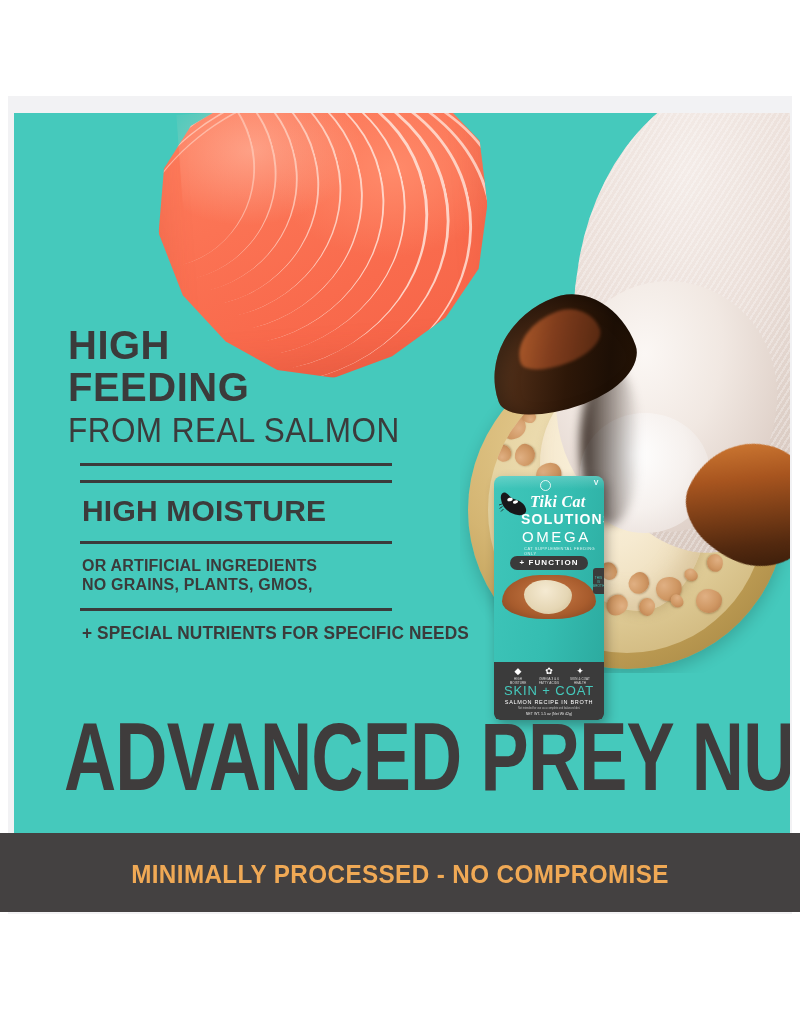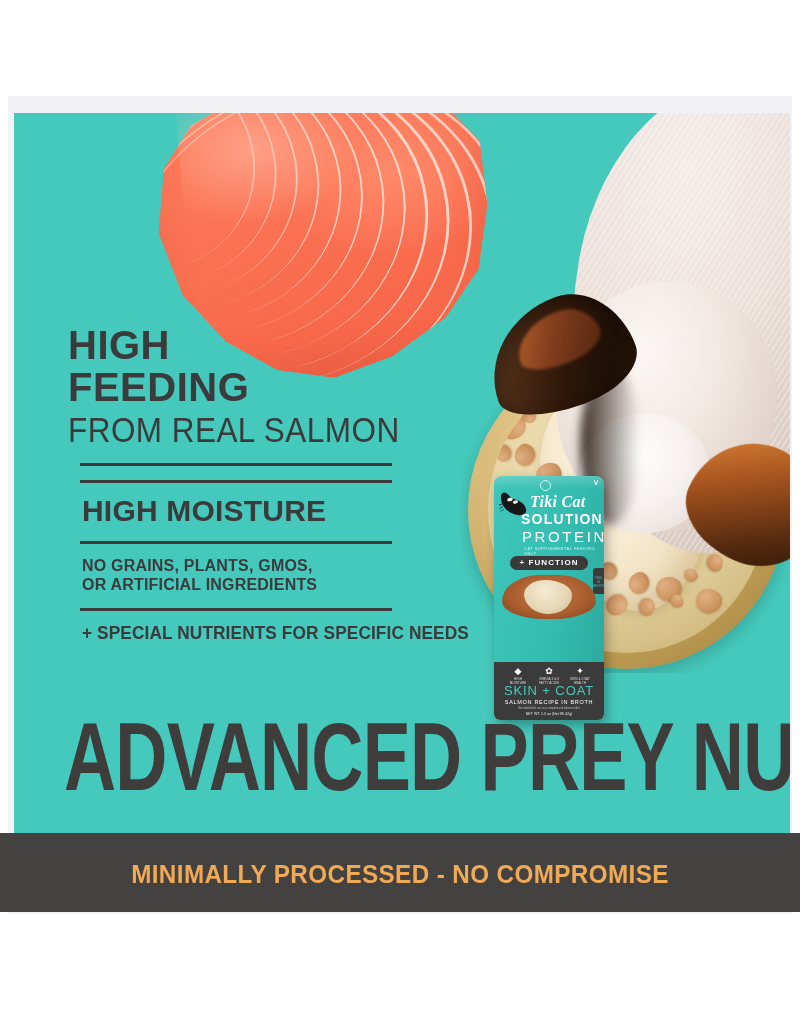--- a/index.html
+++ b/index.html
@@ -597,43 +597,43 @@
       <div class="hl-high">HIGH</div>
       <div class="hl-protein">FEEDING</div>
       <div class="hl-sub">FROM REAL SALMON</div>
 
       <div class="rule"></div>
 
       <div class="rule"></div>
       <div class="fact">HIGH MOISTURE</div>
 
       <div class="rule"></div>
+      <div class="small-list">OR ARTIFICIAL INGREDIENTS</div>
       <div class="small-list">NO GRAINS, PLANTS, GMOS,</div>
-      <div class="small-list">OR ARTIFICIAL INGREDIENTS</div>
 
       <div class="rule"></div>
       <div class="plus-line">+ SPECIAL NUTRIENTS FOR SPECIFIC NEEDS</div>
     </div>
 
     <div class="pouch">
       <div class="pouch-top-strip"></div>
       <div class="pouch-badge b1"></div>
       <div class="pouch-vlogo">V</div>
 
       <svg class="cat-logo" viewBox="0 0 60 52">
         <path d="M4 16 C2 7 8 1 14 4 C20 7 22 14 30 16 C42 19 52 26 54 36 C56 45 48 50 38 48
                  C26 46 16 40 10 32 C6 27 5 21 4 16 Z" fill="#18181a"></path>
         <ellipse cx="22" cy="17" rx="5.5" ry="3.4" fill="#ffffff" transform="rotate(-14 22 17)"></ellipse>
         <ellipse cx="33" cy="22" rx="5.2" ry="3.2" fill="#ffffff" transform="rotate(-14 33 22)"></ellipse>
         <path d="M6 26 L0 28 M7 31 L1 35 M9 36 L4 41" stroke="#18181a" stroke-width="1.6" fill="none"></path>
       </svg>
 
       <div class="brand">Tiki Cat</div>
       <div class="solutions">SOLUTIONS</div>
-      <div class="topper">PROTEIN</div>
+      <div class="topper">OMEGA</div>
       <div class="supp">CAT SUPPLEMENTAL FEEDING ONLY</div>
       <div class="function-pill">+ FUNCTION</div>
 
       <div class="pouch-photo">
         <div class="blob"></div>
       </div>
 
       <div class="pouch-side-tab">THIS IS BROTH</div>
 
       <div class="pouch-bottom">

